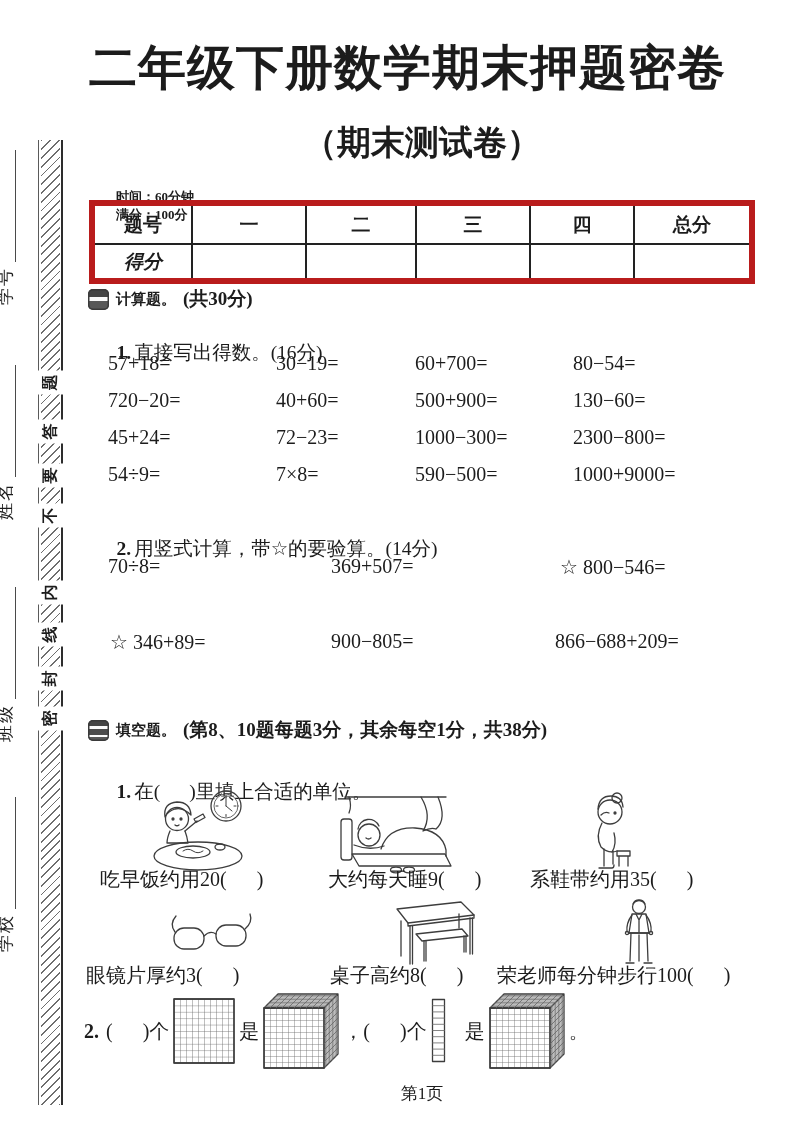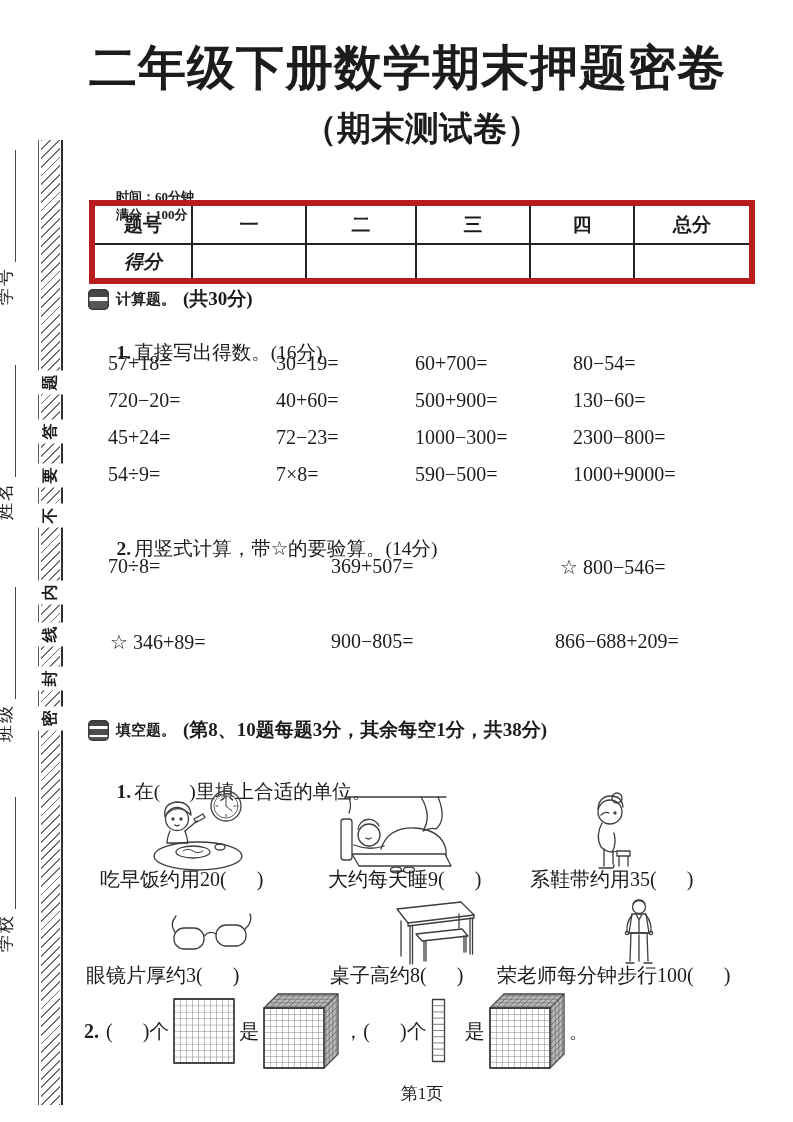--- a/index.html
+++ b/index.html
@@ -14,21 +14,21 @@
   .side-field .f-line{display:inline-block;width:112px;height:15px;border-bottom:1.5px solid #4a4a4a;}
   .seal-thin{left:38px;top:140px;width:0;height:965px;border-left:1.5px solid #5a5a5a;}
   .seal-hatch{left:41px;top:140px;width:19px;height:965px;
               background:repeating-linear-gradient(135deg,#6e6e6e 0 1.3px,transparent 1.3px 6.2px);}
   .seal-thick{left:60.5px;top:140px;width:2.6px;height:965px;background:#2d2d2d;}
   .seal-char{position:absolute;left:38px;width:24px;height:27px;background:#fff;display:flex;
              align-items:center;justify-content:center;font-size:16px;font-weight:600;transform:rotate(-90deg);}
 
   
   .title{left:89px;top:36px;width:666px;text-align:left;font-size:48px;font-weight:900;letter-spacing:1px;}
-  .subtitle{left:89px;top:106px;width:666px;text-align:center;font-size:34px;font-weight:700;}
+  .subtitle{left:89px;top:120px;width:666px;text-align:center;font-size:34px;font-weight:700;}
   .meta{left:89px;top:172px;width:664px;text-align:left;font-size:13px;font-weight:600;white-space:pre;}
   .meta span{margin-left:14px;}
 
   
   .score-table{left:89px;top:200px;}
   table{border-collapse:collapse;table-layout:fixed;width:582px;border:6px solid #b91c1c;}
   td{border:2px solid #222;text-align:center;font-size:19px;font-weight:600;padding:0;}
   tr.r1 td{height:37px;} tr.r2 td{height:33px;font-style:italic;}
 
   

